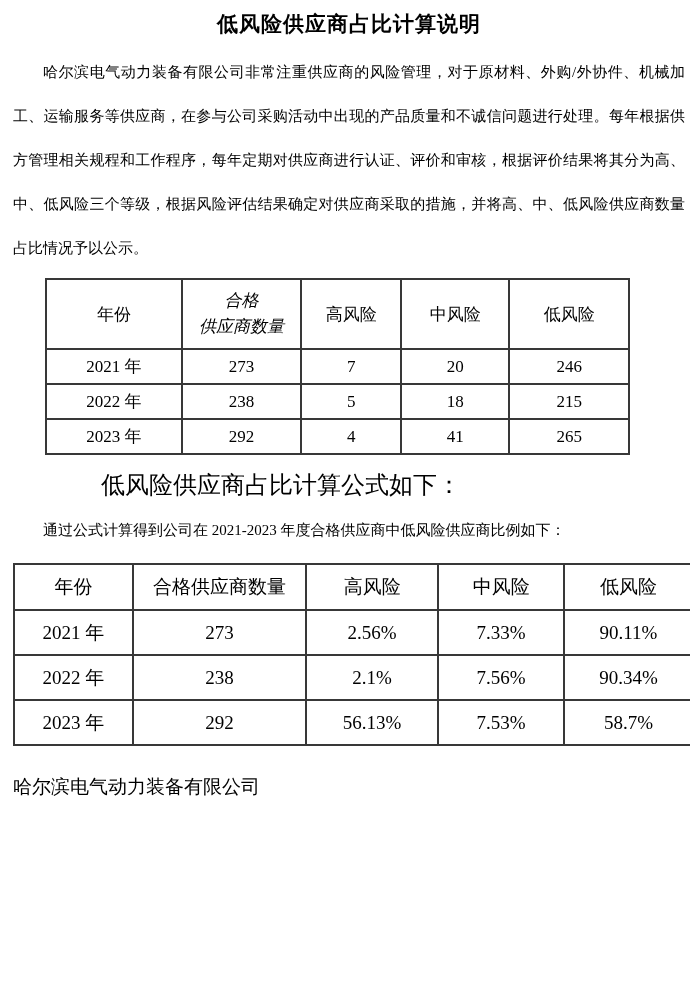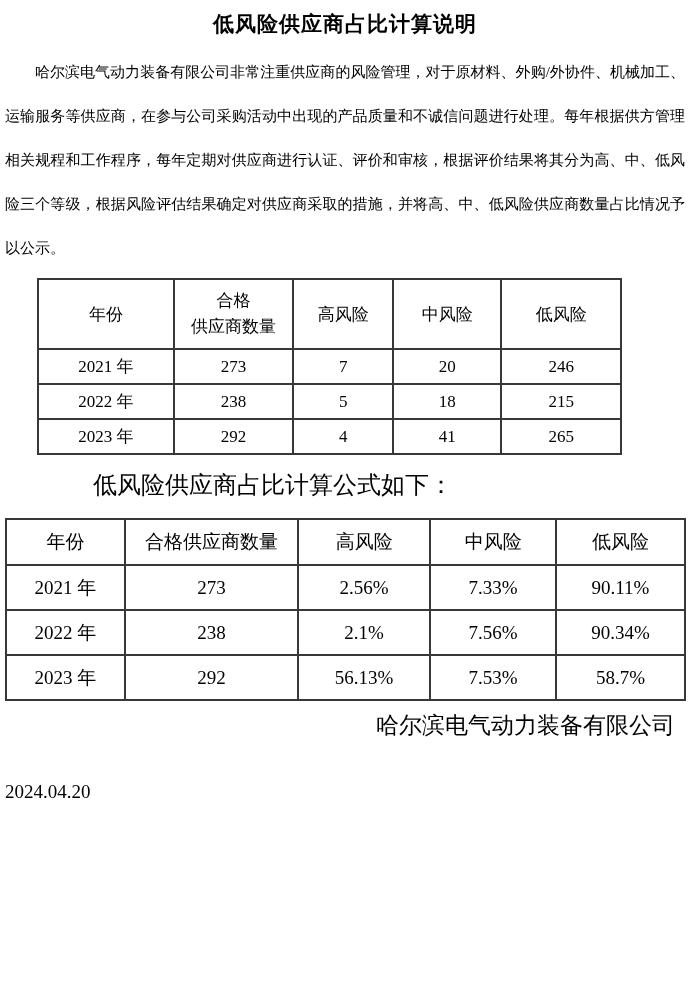--- a/index.html
+++ b/index.html
@@ -7,21 +7,21 @@
     width: 690px;
     background: #ffffff;
     color: #000000;
     font-family: "Liberation Serif", "DejaVu Serif", serif;
   }
   .page {
     position: relative;
     width: 690px;
     height: 844px;
     background: #ffffff;
-    padding: 8px 5px 0 5px;
+    padding: 8px 5px 0 13px;
     overflow: hidden;
   }
   .doc-title {
     text-align: center;
     font-size: 21px;
     font-weight: bold;
     letter-spacing: 1px;
     margin: 2px 0 12px 0;
   }
   .body-para {
@@ -52,38 +52,37 @@
     margin: 8px 0 0 32px;
     font-size: 17px;
   }
   .table1 th { height: 70px; }
   .table1 td { height: 35px; }
   .table1 .c1 { width: 23.3%; }
   .table1 .c2 { width: 20.5%; }
   .table1 .c3 { width: 17.1%; }
   .table1 .c4 { width: 18.6%; }
   .table1 .c5 { width: 20.5%; }
-  .two-line span { display: block; line-height: 26px; }
+  .two-line span { display: block; line-height: 26px; font-style: italic; }
   .table2 {
     width: 681px;
     margin: 10px 0 0 0;
     font-size: 19px;
   }
   .table2 th { height: 46px; }
   .table2 td { height: 45px; }
   .table2 .c1 { width: 17.5%; }
   .table2 .c2 { width: 25.5%; text-align: center; }
   .table2 .c3 { width: 19.5%; }
   .table2 .c4 { width: 18.5%; }
   .table2 .c5 { width: 19.0%; }
   .signature {
-    text-align: right;
-    font-size: 23px;
+    font-size: 19px;
     padding-right: 10px;
-    margin-top: 12px;
+    margin-top: 28px;
     line-height: 26px;
   }
   .doc-date {
     text-align: left;
     font-size: 19px;
     padding-right: 6px;
     margin-top: 40px;
     line-height: 26px;
   }
 </style>
@@ -131,20 +130,21 @@
         <td>4</td>
         <td>41</td>
         <td>265</td>
       </tr>
     </tbody>
   </table>
 
   <p class="formula-line" style="margin-top:8px;">低风险供应商占比计算公式如下：</p>
 
 
+  <p class="body-para indent-2" style="line-height:45px;">通过公式计算得到公司在 2021-2023 年度合格供应商中低风险供应商比例如下：</p>
 
   <table class="table2">
     <thead>
       <tr>
         <th class="c1">年份</th>
         <th class="c2">合格供应商数量</th>
         <th class="c3">高风险</th>
         <th class="c4">中风险</th>
         <th class="c5">低风险</th>
       </tr>

